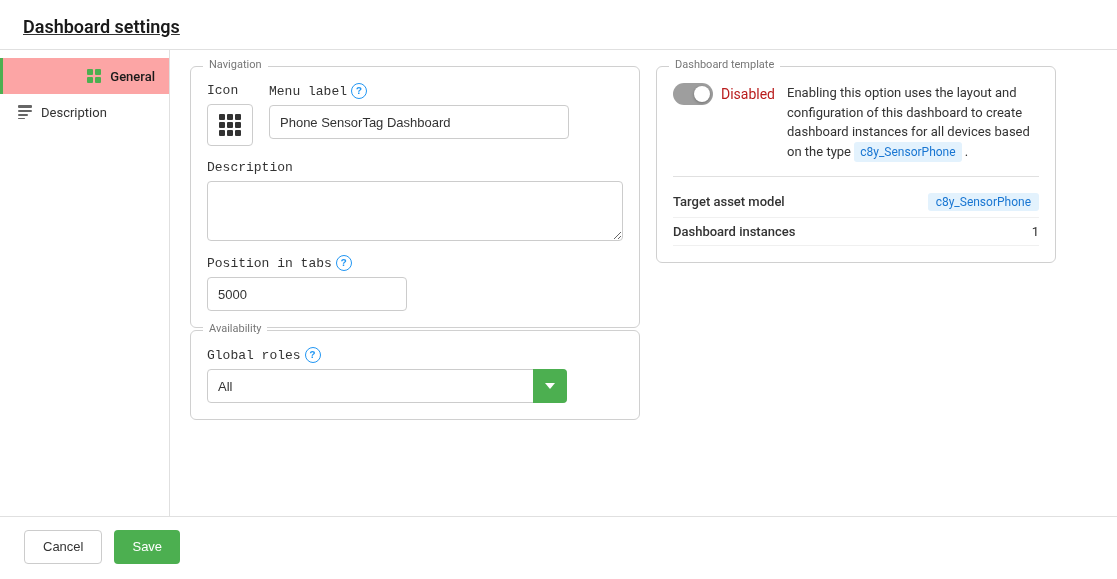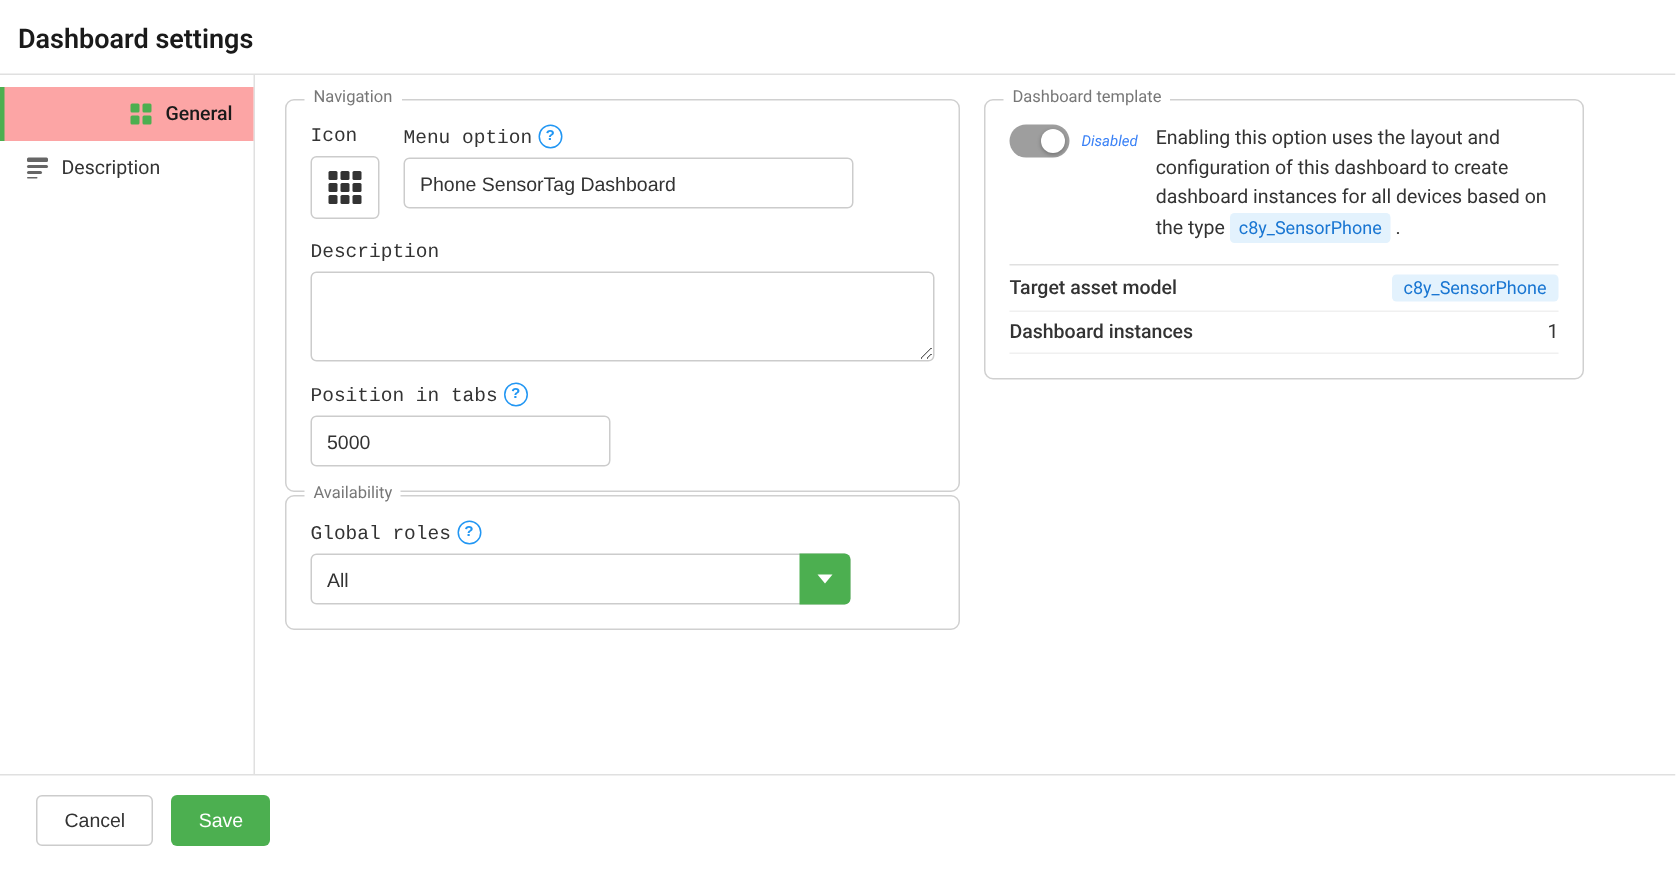--- a/index.html
+++ b/index.html
@@ -7,22 +7,23 @@
       font-family: -apple-system, BlinkMacSystemFont, 'Segoe UI', Roboto, sans-serif;
       font-size: 13px;
       background: #fff;
       color: #333;
       width: 1117px;
       height: 579px;
       overflow: hidden;
     }
 
     .page-header {
-      padding: 16px 12px 12px;
+      padding: 16px 23px 12px;
       border-bottom: 1px solid #e0e0e0;
+      text-decoration: underline;
     }
 
     .page-header h1 {
       font-size: 18px;
       font-weight: 600;
       color: #1a1a1a;
     }
 
     .main-layout {
       display: flex;
@@ -239,23 +240,22 @@
       right: 3px;
       top: 3px;
       width: 16px;
       height: 16px;
       border-radius: 50%;
       background: #fff;
       box-shadow: 0 1px 3px rgba(0,0,0,0.3);
     }
 
     .toggle-label {
-      font-size: 10px;
-      color: #3b82f6;
-      font-style: italic;
+      font-size: 14px;
+      color: #b91c1c;
     }
 
     .template-description {
       font-size: 13px;
       color: #333;
       line-height: 1.5;
     }
 
     .tag-link {
       display: inline-block;
@@ -263,20 +263,21 @@
       color: #1976d2;
       padding: 1px 6px;
       border-radius: 3px;
       font-size: 12px;
       cursor: pointer;
     }
 
     .template-table {
       width: 100%;
       border-top: 1px solid #e0e0e0;
+      padding-top: 10px;
     }
 
     .template-row {
       display: flex;
       justify-content: space-between;
       align-items: center;
       padding: 6px 0;
       font-size: 13px;
       border-bottom: 1px solid #f0f0f0;
     }
@@ -423,21 +424,21 @@
                 <div class="grid-icon-dot"></div>
                 <div class="grid-icon-dot"></div>
                 <div class="grid-icon-dot"></div>
                 <div class="grid-icon-dot"></div>
                 <div class="grid-icon-dot"></div>
               </div>
             </div>
           </div>
           <div class="form-group">
             <span class="form-label">
-              <span>Menu option</span>
+              <span>Menu label</span>
               <span class="help-icon">?</span>
             </span>
             <input type="text" class="menu-label-input" value="Phone SensorTag Dashboard" style="">
           </div>
         </div>
 
         <div class="form-group full-width" style="margin-bottom: 14px;">
           <span class="form-label">Description</span>
           <textarea style=""></textarea>
         </div>

